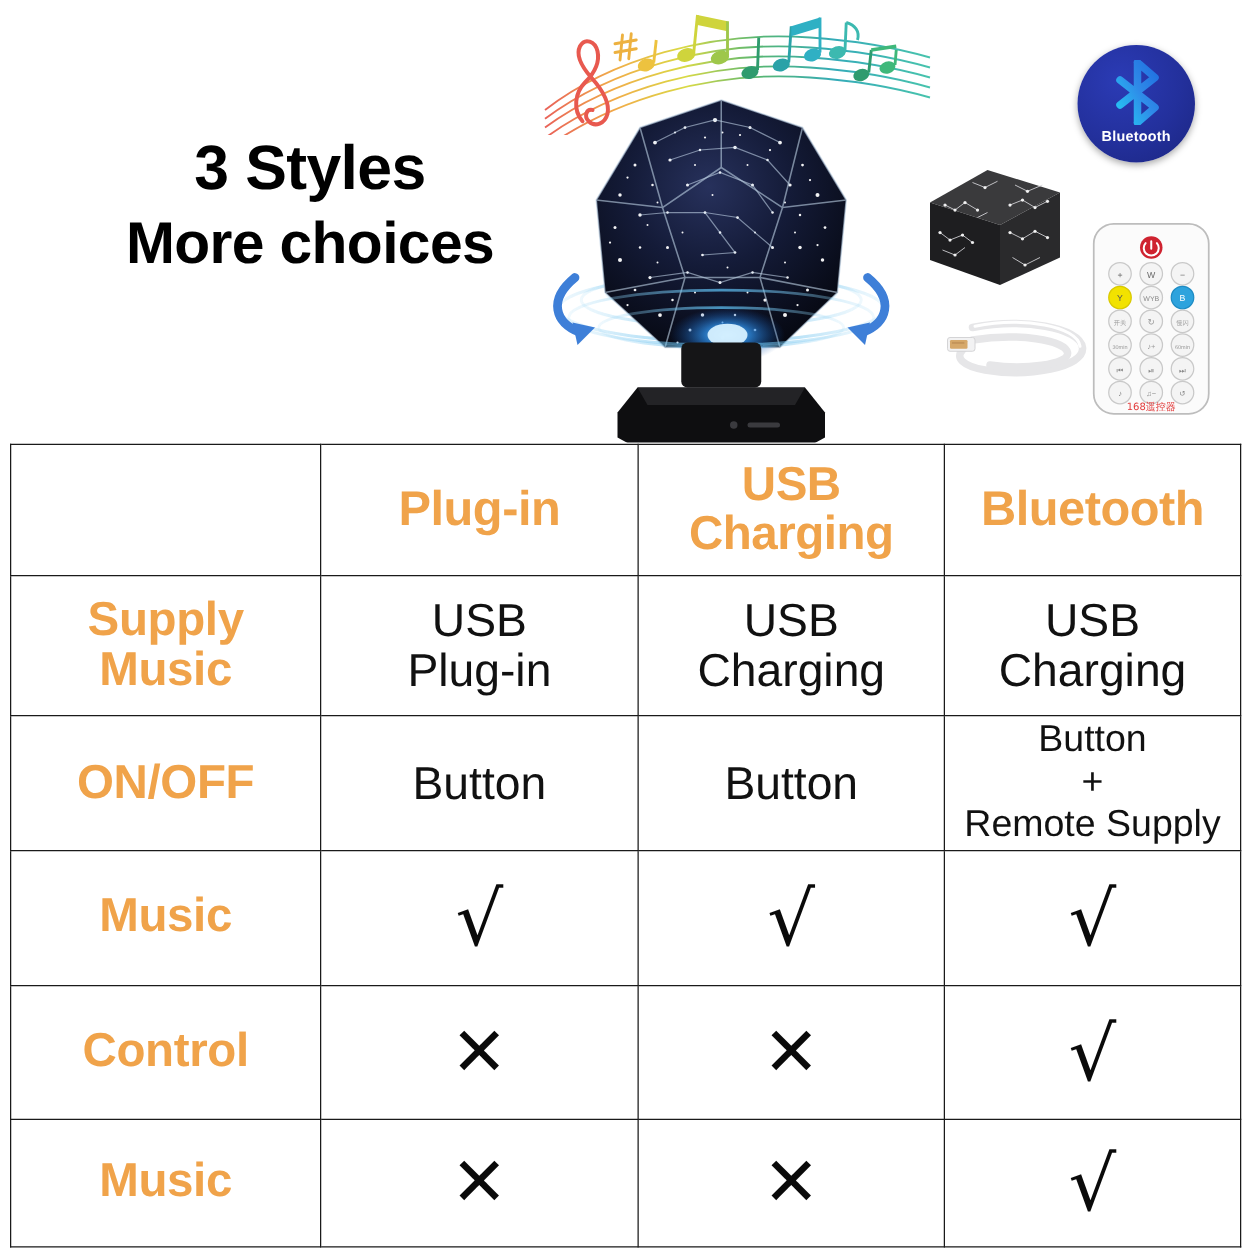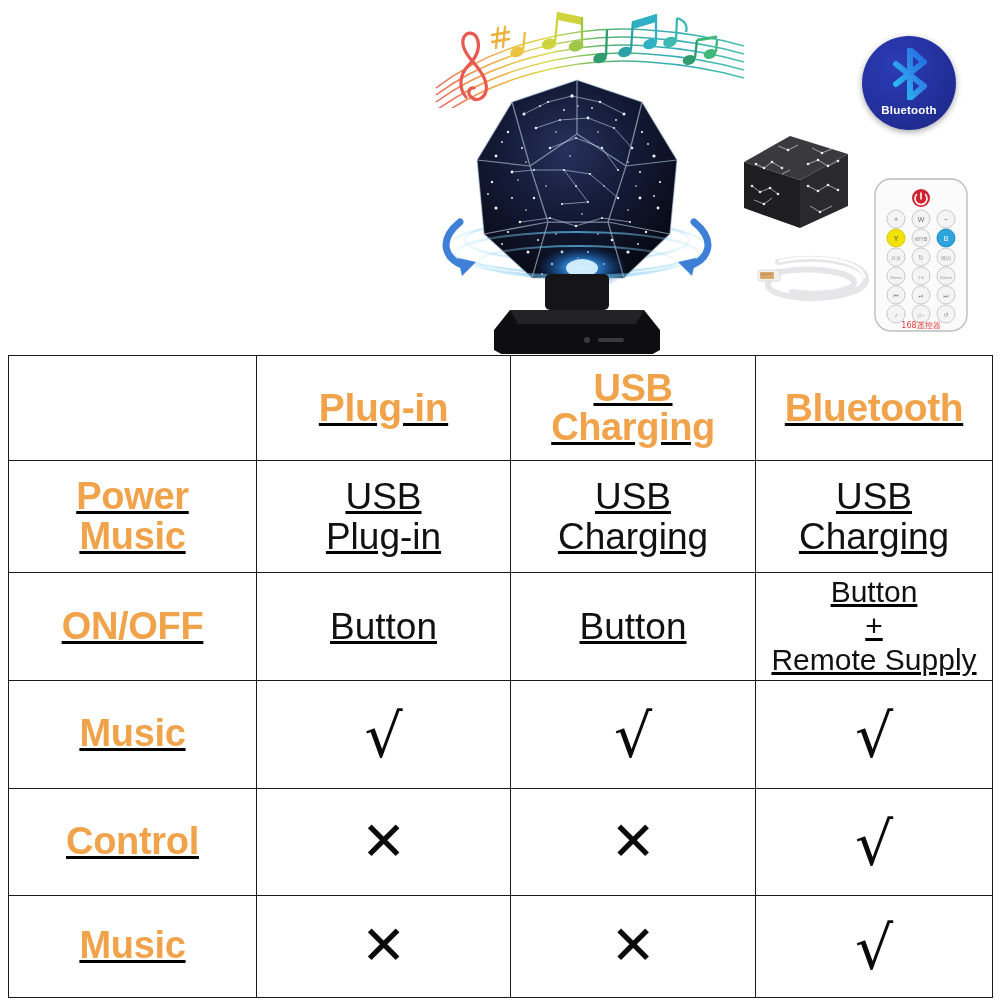--- a/index.html
+++ b/index.html
@@ -51,21 +51,20 @@
 
   
   .lamp{position:absolute;left:432px;top:62px;width:290px;height:292px;}
 
   
   .tbl{
     position:absolute;left:8px;top:355px;
     width:984px;height:634px;
     border-collapse:collapse;
     table-layout:fixed;
-    text-decoration:underline;
   }
   .tbl td{
     border:1.6px solid #1a1a1a;
     text-align:center;vertical-align:middle;
     padding:2px 4px;
   }
   .col-label{width:248px;}
   .col-a{width:254px;}
   .col-b{width:245px;}
   .col-c{width:237px;}
@@ -97,20 +96,24 @@
   .mark-x{display:inline-block;color:#0a0a0a;font-size:54px;line-height:1;
     font-family:"DejaVu Sans", sans-serif;font-weight:bold;}
 </style>
 </head>
 <body>
 
 <div id="page">
 
   <div class="hero">
 
+    <div class="headline">
+      <span class="l1">3 Styles</span>
+      <span class="l2">More choices</span>
+    </div>
 
     <svg class="music" viewBox="0 0 330 112">
       <defs>
         <linearGradient id="staffg" x1="0" y1="0" x2="1" y2="0">
           <stop offset="0%" stop-color="#e8594f"></stop>
           <stop offset="18%" stop-color="#f0a93f"></stop>
           <stop offset="36%" stop-color="#d8d83c"></stop>
           <stop offset="55%" stop-color="#4fb36a"></stop>
           <stop offset="75%" stop-color="#2aa7b5"></stop>
           <stop offset="100%" stop-color="#3fc0a8"></stop>
@@ -460,21 +463,21 @@
           <span class="val-ln" style="display:block">USB</span>
           <span class="val-ln" style="display:block">Charging</span>
         </td>
         <td class="hdr">
           <span>Bluetooth</span>
         </td>
       </tr>
 
       <tr class="r-power">
         <td class="rowlbl">
-          <span class="ln" style="display:block">Power</span>
+          <span class="ln" style="display:block">Supply</span>
           <span class="ln" style="display:block">Music</span>
         </td>
         <td class="val">
           <span class="ln">USB</span>
           <span class="ln">Plug-in</span>
         </td>
         <td class="val">
           <span class="ln">USB</span>
           <span class="ln">Charging</span>
         </td>

